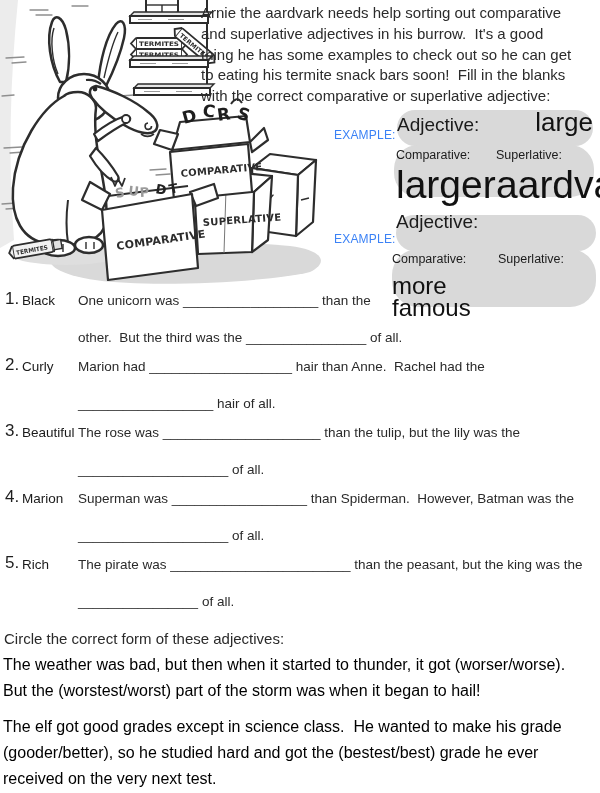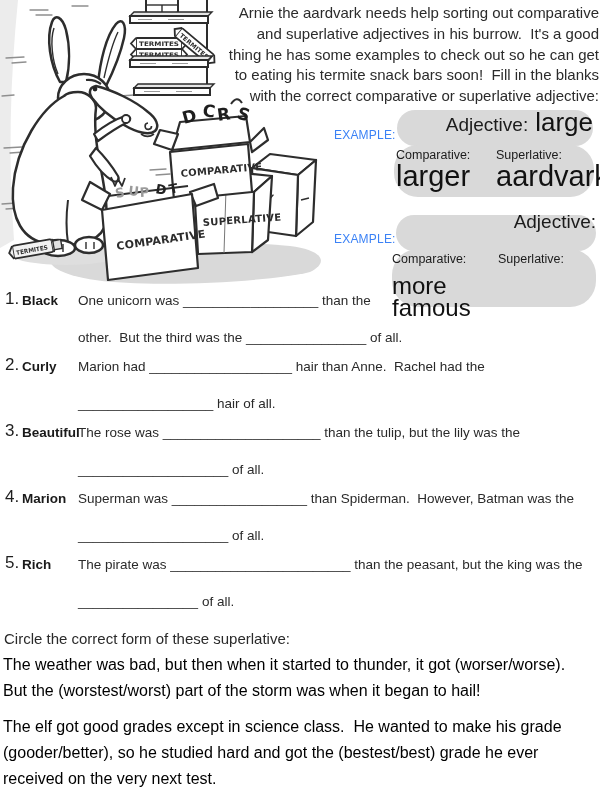--- a/index.html
+++ b/index.html
@@ -3,35 +3,35 @@
 <meta charset="utf-8">
 <style>
   html,body{margin:0;padding:0}
   body{
     width:600px;height:793px;background:#ffffff;position:relative;overflow:hidden;
     font-family:"Liberation Sans", sans-serif;color:#222;
   }
   .abs{position:absolute}
   .pre{white-space:pre-wrap}
   
-  .intro{left:201px;top:3px;width:398px;text-align:right;font-size:15px;line-height:20.8px;color:#2b2b2b}
+  .intro{left:201px;top:3px;width:398px;text-align:left;font-size:15px;line-height:20.8px;color:#2b2b2b}
   
   .blob{position:absolute;background:#d9d9d9}
   .ex-label{font-size:12px;color:#3b82f6;letter-spacing:.2px}
-  .adj-row{display:flex;justify-content:flex-end;align-items:baseline;gap:7px}
+  .adj-row{display:flex;justify-content:space-between;align-items:baseline;gap:7px}
   .adj-label{font-size:19px;color:#1b1b1b}
   .adj-word{font-size:26px;color:#111}
   .col{position:absolute;text-align:left}
   .col-label{font-size:12.5px;color:#1b1b1b}
-  .col-word{font-size:29px;line-height:29px;margin-top:0;color:#111}
+  .col-word{font-size:39px;line-height:29px;margin-top:8px;color:#111}
   .col-word.small{font-size:24px;line-height:22px;margin-top:9px}
   
   .item{position:absolute;left:0;width:600px;height:62px}
   .item-num{position:absolute;left:5px;top:-3px;font-size:17px;color:#1e1e1e}
-  .item-adj{position:absolute;left:22px;top:1px;font-size:13.5px;font-weight:bold;color:#1a1a1a}
+  .item-adj{position:absolute;left:22px;top:1px;font-size:13.5px;font-weight:normal;color:#1a1a1a}
   .item-line1{position:absolute;left:78px;top:1px;width:530px;font-size:13.5px;color:#2a2a2a}
   .item-line2{position:absolute;left:78px;top:38px;width:530px;font-size:13.5px;color:#2a2a2a}
   
   .circle-heading{left:4px;top:630px;font-size:15px;color:#2a2a2a}
   .bottom-para{left:3px;width:596px;font-size:16px;line-height:26px;color:#000000}
   .para1{top:652px}
   .para2{top:714px}
   svg text{font-family:"DejaVu Sans", sans-serif}
 </style>
 </head>
@@ -249,18 +249,18 @@
   <div class="item-line1 pre">Superman was __________________ than Spiderman.  However, Batman was the</div>
   <div class="item-line2 pre">____________________ of all.</div>
 </div>
 <div class="item" style="top:556px">
   <span class="item-num">5.</span>
   <span class="item-adj">Rich</span>
   <div class="item-line1 pre">The pirate was ________________________ than the peasant, but the king was the</div>
   <div class="item-line2 pre">________________ of all.</div>
 </div>
 
-<div class="abs circle-heading">Circle the correct form of these superlative:</div>
+<div class="abs circle-heading">Circle the correct form of these adjectives:</div>
 <div class="abs bottom-para para1 pre">The weather was bad, but then when it started to thunder, it got (worser/worse).
 But the (worstest/worst) part of the storm was when it began to hail!</div>
 <div class="abs bottom-para para2 pre">The elf got good grades except in science class.  He wanted to make his grade
 (gooder/better), so he studied hard and got the (bestest/best) grade he ever
 received on the very next test.</div>
 
 </body></html>

